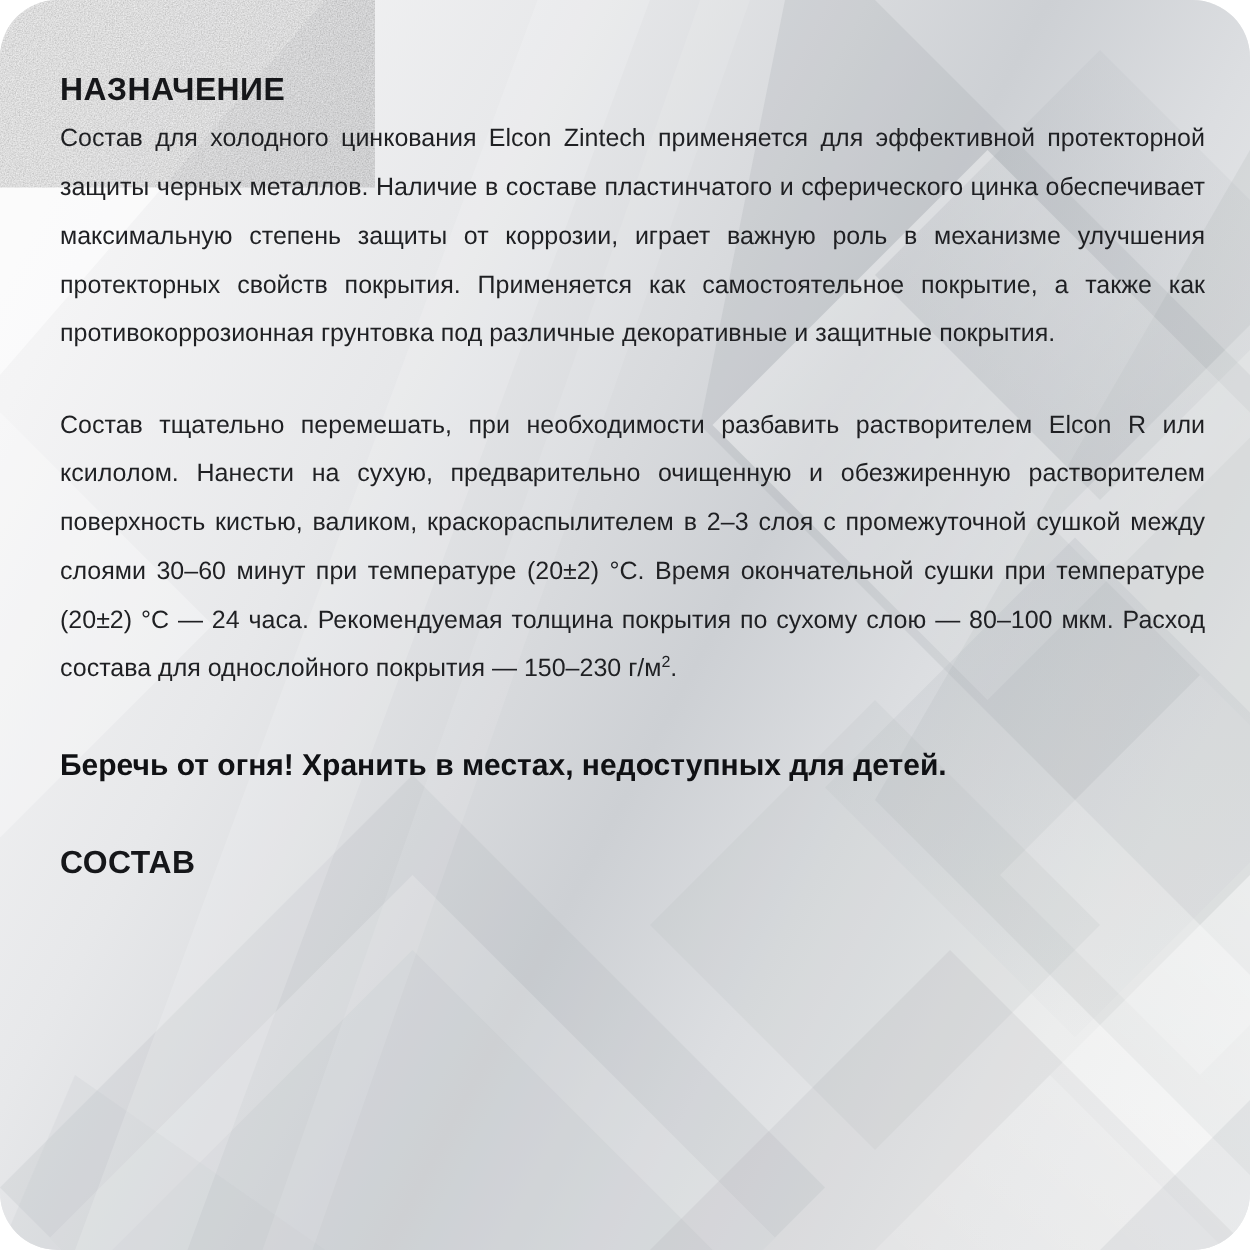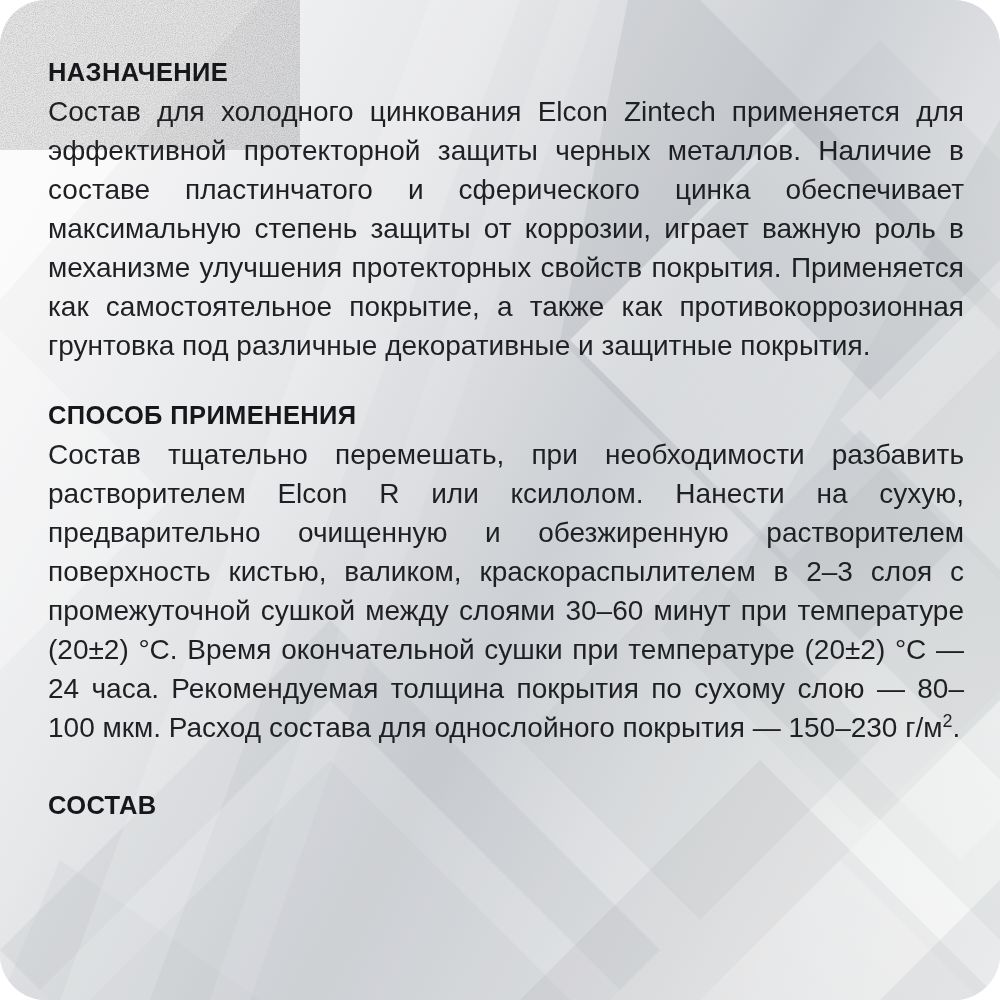--- a/index.html
+++ b/index.html
@@ -77,21 +77,21 @@
   h2.heading {
     font-size: 25.5px;
     font-weight: 700;
     letter-spacing: .015em;
     line-height: 1.26;
     margin: 0 0 4px 0;
     color: #16171a;
   }
 
   p.body {
-    font-size: 28px;
+    font-size: 20px;
     line-height: 39px;
     margin: 0;
     color: #1f2023;
     text-align: justify;
     text-justify: inter-word;
     hyphens: manual;
   }
 
   p.body.lastline-left { text-align-last: left; }
 
@@ -186,25 +186,25 @@
   </div>
 
   <div class="content">
 
     <section class="section" id="sec-purpose">
       <h2 class="heading">НАЗНАЧЕНИЕ</h2>
       <p class="body">Состав для холодного цинкования Elcon Zintech применяется для эффективной протекторной защиты черных металлов. Наличие в составе пластинчатого и сферического цинка обеспечивает максимальную степень защиты от коррозии, играет важную роль в механизме улучшения протекторных свойств покрытия. Применяется как самостоятельное покрытие, а также как противокоррозионная грунтовка под различные декоративные и защитные покрытия.</p>
     </section>
 
     <section class="section" id="sec-usage">
-      <h2 class="heading">СПОСОБ ПРИМЕНЕНИЯ</h2>
       <p class="body lastline-left"><span>Состав тщательно перемешать, при необходимости разбавить растворителем Elcon R или ксилолом. Нанести на сухую, предварительно очищенную и обезжиренную растворителем поверхность кистью, валиком, краскораспылителем в 2–3 слоя с промежуточной сушкой между слоями 30–60 минут при температуре (20±2) °C. Время окончательной сушки при температуре (20±2) °C — 24 часа. Рекомендуемая толщина покрытия по сухому слою — 80–100 мкм. Расход состава для однослойного покрытия — 150–230 г/м</span><sup class="sup">2</sup><span>.</span></p>
     </section>
 
     <section class="section" id="sec-precautions">
+      <p class="warning">Беречь от огня! Хранить в местах, недоступных для детей.</p>
     </section>
 
     <section class="section" id="sec-composition">
       <h2 class="heading">СОСТАВ</h2>
 
     </section>
 
   </div>
 </div>
 

